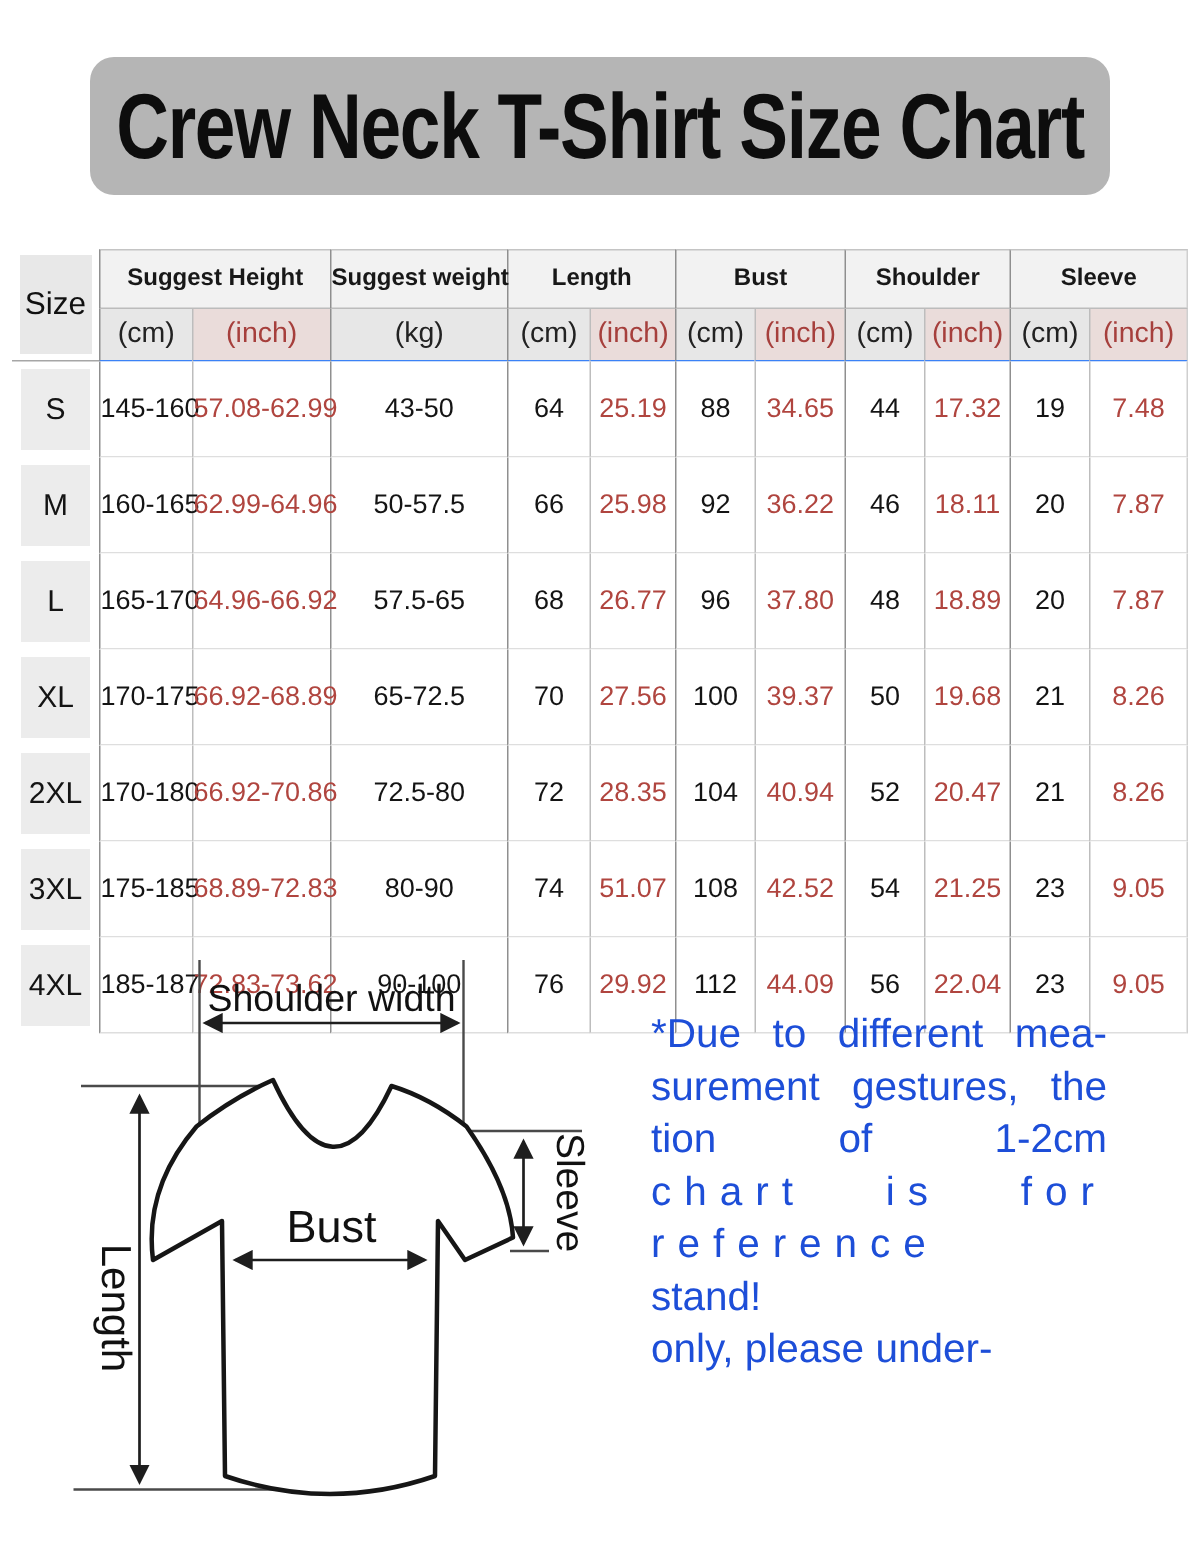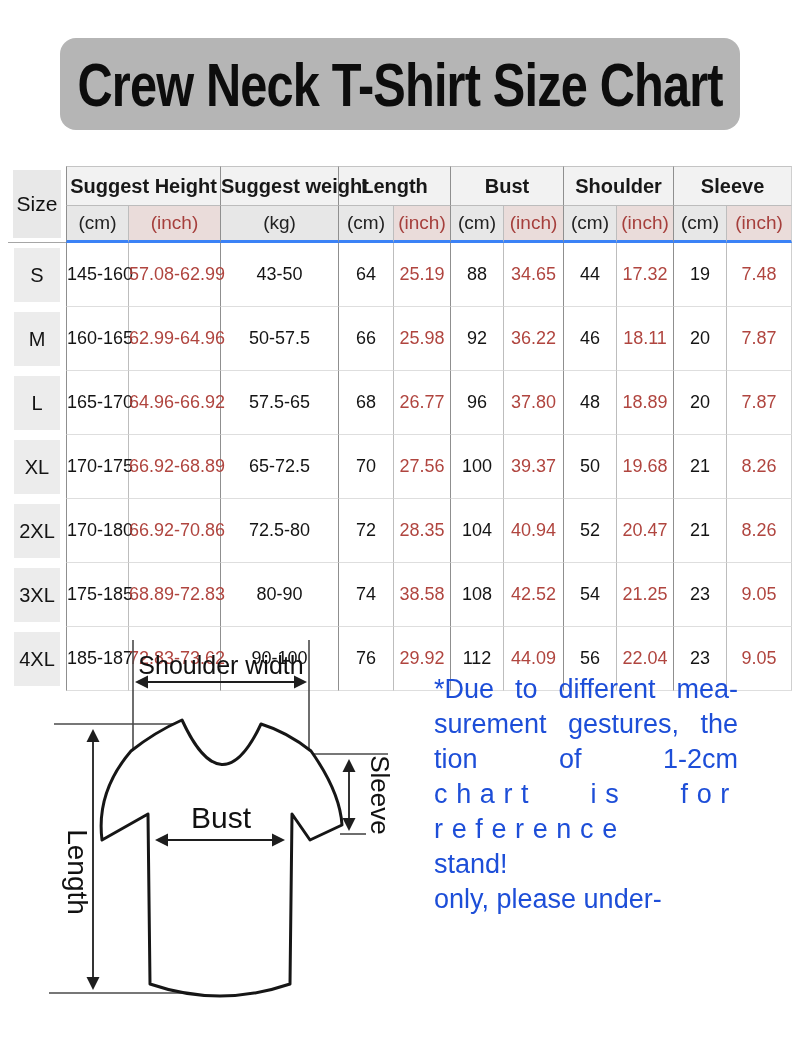--- a/index.html
+++ b/index.html
@@ -19,22 +19,22 @@
   
   table.size-table{
     margin:36px 0 0 8px;width:784px;border-collapse:separate;border-spacing:0;
     table-layout:fixed;
   }
   .size-table th,.size-table td{
     text-align:center;vertical-align:middle;white-space:nowrap;overflow:visible;
     padding:0;
   }
   th.gh{background:#f2f2f2;border-top:1px solid #c4c4c4;border-bottom:1px solid #bcbcbc;
-    height:38px;font-size:20px;font-weight:600;color:#181818;}
-  th.uh{background:#e7e7e7;border-bottom:3px solid #3b82f6;height:34px;
+    height:38px;font-size:16px;font-weight:600;color:#181818;}
+  th.uh{background:#e7e7e7;border-bottom:1px solid #3b82f6;height:34px;
     font-size:19px;font-weight:400;color:#222;}
   th.uh.red{background:#eadcda;}
   th.size-head{
     background:#e8e8e8;background-clip:content-box;padding:4px 5px;
     border-top:none;border-bottom:1px solid #a6a6a6;
     font-size:21px;font-weight:500;color:#111;
   }
   .size-table tbody td{
     height:54px;background:#ffffff;border-bottom:1px solid #dedede;
     font-size:18px;font-weight:400;color:#141414;
@@ -176,21 +176,21 @@
         <td class="c9 red bl">20.47</td>
         <td class="c10 bs">21</td>
         <td class="c11 red bl br">8.26</td>
       </tr>
       <tr>
         <td class="c0">3XL</td>
         <td class="c1 bs">175-185</td>
         <td class="c2 red bl">68.89-72.83</td>
         <td class="c3 bs">80-90</td>
         <td class="c4 bs">74</td>
-        <td class="c5 red bl">38.58</td>
+        <td class="c5 red bl">51.07</td>
         <td class="c6 bs">108</td>
         <td class="c7 red bl">42.52</td>
         <td class="c8 bs">54</td>
         <td class="c9 red bl">21.25</td>
         <td class="c10 bs">23</td>
         <td class="c11 red bl br">9.05</td>
       </tr>
       <tr>
         <td class="c0">4XL</td>
         <td class="c1 bs">185-187</td>

